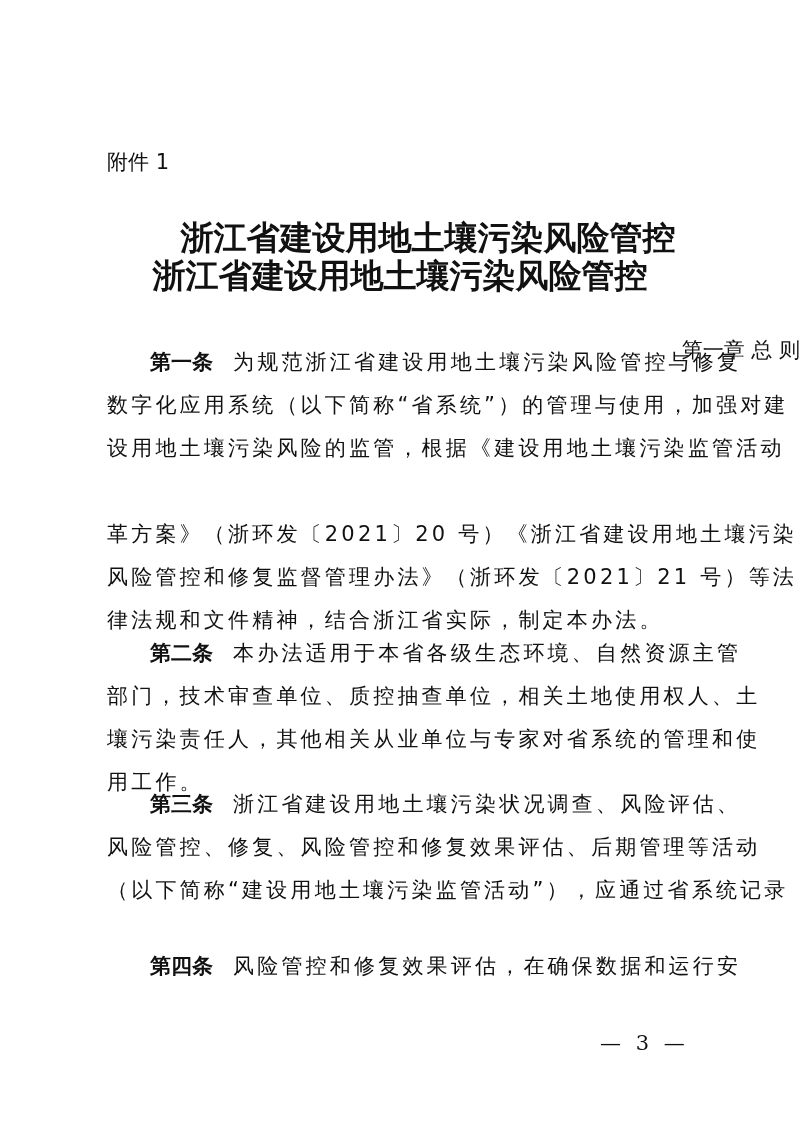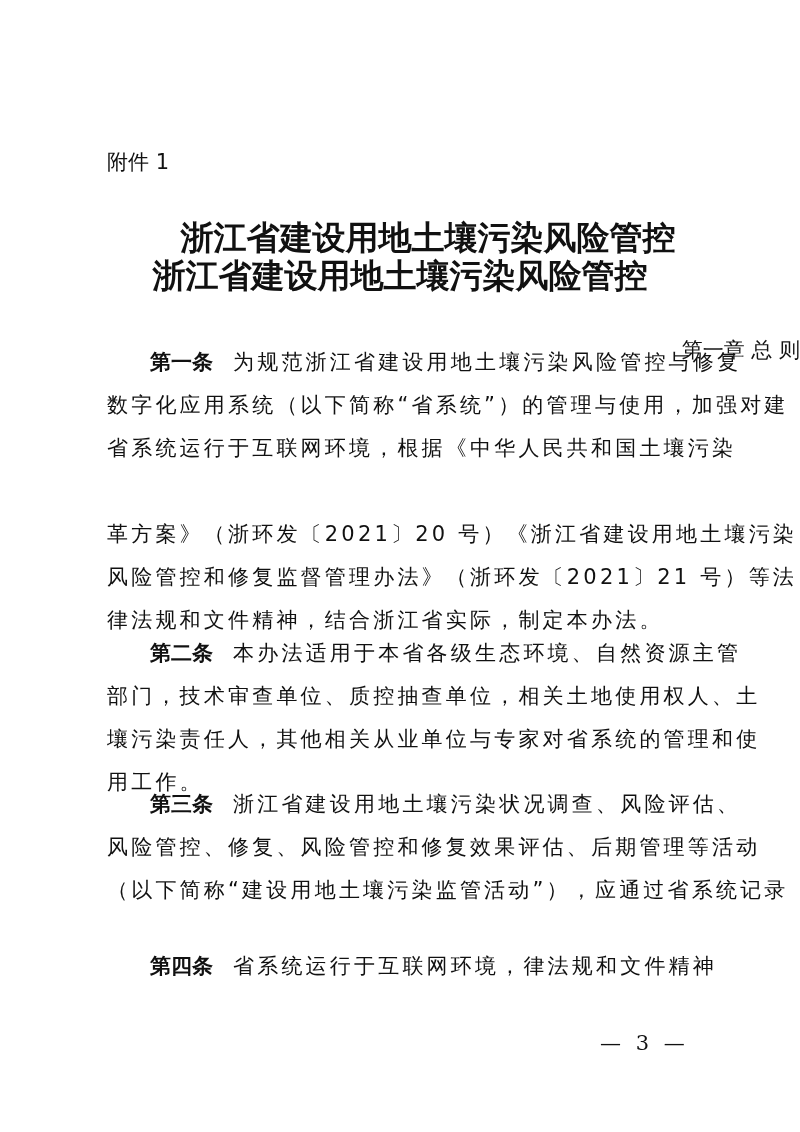--- a/index.html
+++ b/index.html
@@ -46,36 +46,36 @@
 
   <div class="title l1">浙江省建设用地土壤污染风险管控</div>
   <div class="title l2">浙江省建设用地土壤污染风险管控</div>
 
   <div class="chapter">第一章 总 则</div>
 
   <div class="line indent" style="top:348px">
     <span class="art">第一条</span><span>为规范浙江省建设用地土壤污染风险管控与修复</span>
   </div>
   <div class="line" style="top:391px">数字化应用系统（以下简称“省系统”）的管理与使用，加强对建</div>
-  <div class="line" style="top:434px">省系统运行于互联网环境，根据《中华人民共和国土壤污染</div>
+  <div class="line" style="top:434px">设用地土壤污染风险的监管，根据《建设用地土壤污染监管活动</div>
   <div class="line" style="top:520px">革方案》（浙环发〔2021〕20 号）《浙江省建设用地土壤污染</div>
   <div class="line" style="top:563px">风险管控和修复监督管理办法》（浙环发〔2021〕21 号）等法</div>
   <div class="line" style="top:606px">律法规和文件精神，结合浙江省实际，制定本办法。</div>
 
   <div class="line indent" style="top:639px">
     <span class="art">第二条</span><span>本办法适用于本省各级生态环境、自然资源主管</span>
   </div>
   <div class="line" style="top:682px">部门，技术审查单位、质控抽查单位，相关土地使用权人、土</div>
   <div class="line" style="top:725px">壤污染责任人，其他相关从业单位与专家对省系统的管理和使</div>
   <div class="line" style="top:768px">用工作。</div>
 
   <div class="line" style="top:833px">风险管控、修复、风险管控和修复效果评估、后期管理等活动</div>
   <div class="line indent" style="top:790px">
     <span class="art">第三条</span><span>浙江省建设用地土壤污染状况调查、风险评估、</span>
   </div>
   <div class="line" style="top:876px">（以下简称“建设用地土壤污染监管活动”），应通过省系统记录</div>
 
   <div class="line indent" style="top:952px">
-    <span class="art">第四条</span><span>省系统运行于互联网环境，律法规和文件精神</span>
+    <span class="art">第四条</span><span>风险管控和修复效果评估，在确保数据和运行安</span>
   </div>
 
   <div class="pagenum">— 3 —</div>
 </div>
 
 </body></html>

